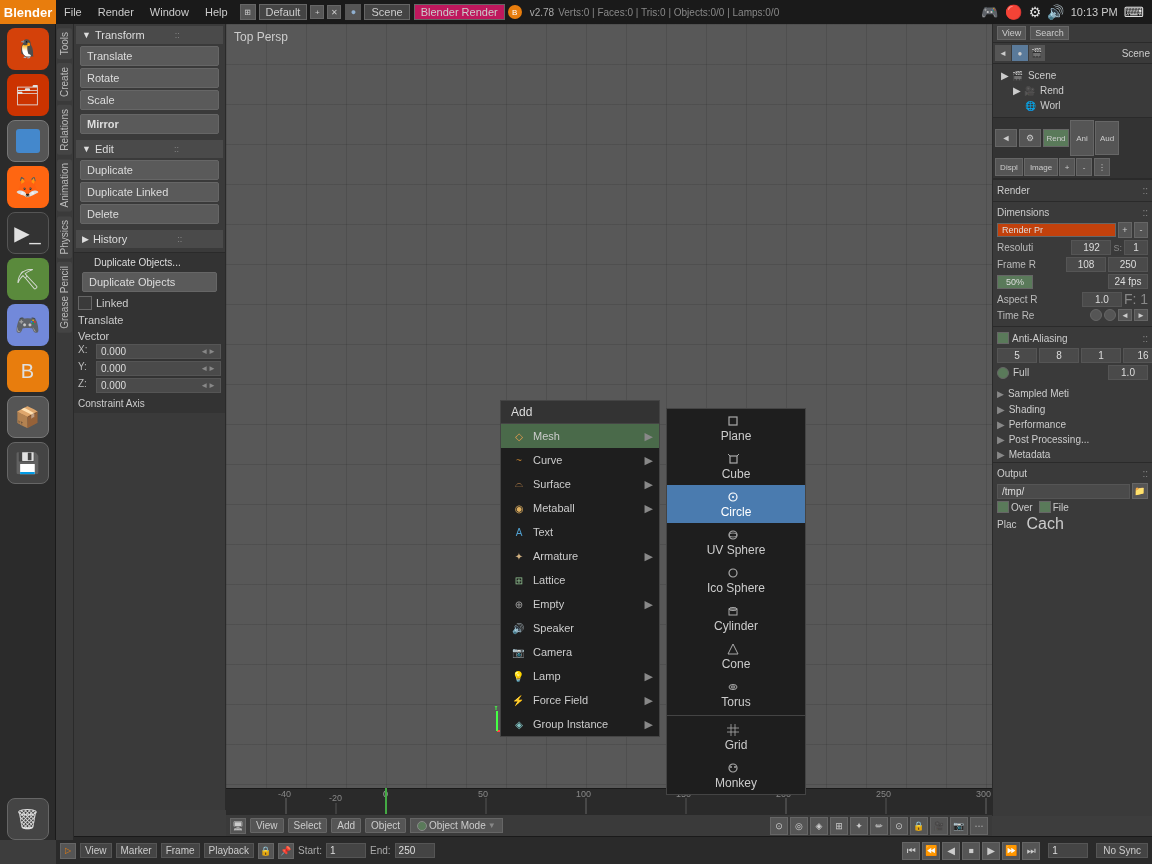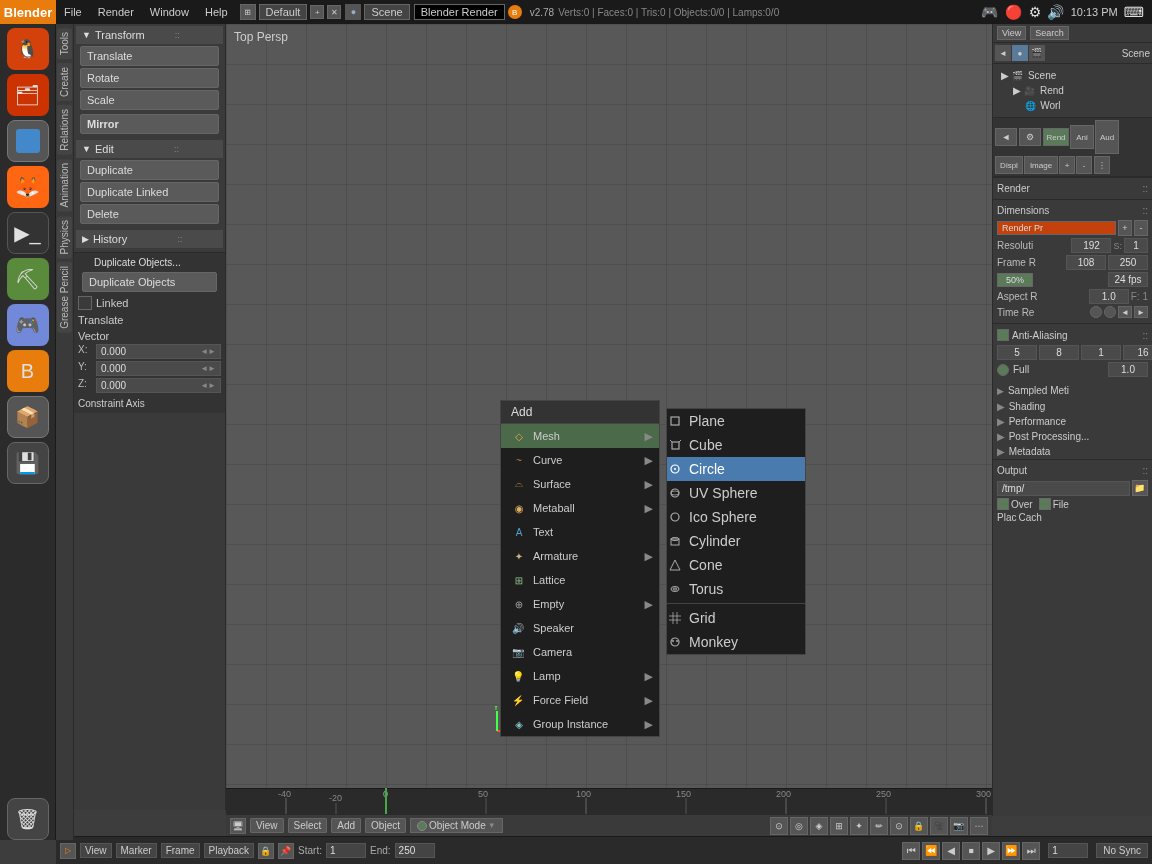--- a/index.html
+++ b/index.html
@@ -208,24 +208,25 @@
     #submenu {
       position: absolute;
       top: 408px; left: 666px;
       z-index: 51;
       background: #1e1e1e;
       border: 1px solid #444;
       min-width: 140px;
     }
     .sub-item {
       display: flex; align-items: center;
-      padding: 4px 0;
+      padding: 4px 13px;
       cursor: pointer;
       color: #ccc;
-      font-size: 14px;
+      font-size: 12px;
+      flex-direction: column;
     }
     .sub-item.active { background: #4a7baf; color: white; }
     .sub-item .sub-icon {
       width: 16px; height: 16px;
       margin-right: 6px;
       display: flex; align-items: center; justify-content: center;
     }
 
     
     #right-panel {
@@ -383,21 +384,21 @@
     <div style="width:16px;height:16px;background:#555;border:1px solid #666;display:flex;align-items:center;justify-content:center;font-size:8px;color:#ccc;">⊞</div>
     <div style="background:#444;border:1px solid #666;padding:1px 6px;font-size:11px;color:#ccc;">Default</div>
     <div style="width:14px;height:14px;background:#555;border:1px solid #666;display:flex;align-items:center;justify-content:center;font-size:8px;color:#ccc;">+</div>
     <div style="width:14px;height:14px;background:#555;border:1px solid #666;display:flex;align-items:center;justify-content:center;font-size:8px;color:#ccc;">✕</div>
   </div>
   <div style="display:flex;align-items:center;margin-left:4px;gap:3px;">
     <div style="width:16px;height:16px;background:#555;display:flex;align-items:center;justify-content:center;font-size:9px;color:#90b0d0;">●</div>
     <div style="background:#444;border:1px solid #666;padding:1px 6px;font-size:11px;color:#ccc;">Scene</div>
   </div>
   <div style="display:flex;align-items:center;margin-left:4px;gap:3px;">
-    <div style="background:#000000;border:1px solid #666;padding:1px 6px;font-size:11px;color:#ccc;">Blender Render</div>
+    <div style="background:#be185d;border:1px solid #666;padding:1px 6px;font-size:11px;color:#ccc;">Blender Render</div>
     <div style="width:14px;height:14px;background:#e87d0d;border-radius:50%;display:flex;align-items:center;justify-content:center;font-size:8px;color:white;">B</div>
   </div>
   <div style="margin-left:8px;color:#aaa;font-size:10px;">v2.78</div>
   <div style="margin-left:4px;color:#888;font-size:10px;">Verts:0 | Faces:0 | Tris:0 | Objects:0/0 | Lamps:0/0</div>
 
   <div id="system-tray">
     <span style="font-size:14px;">🎮</span>
     <span style="font-size:14px;color:#c00;">🔴</span>
     <span style="font-size:14px;">⚙</span>
     <span style="font-size:14px;">🔊</span>
@@ -726,21 +727,21 @@
     </div>
   </div>
 
   <div style="height:1px;background:#2a2a2a;"></div>
 
   <div style="display:flex;align-items:center;padding:2px;gap:2px;background:#333;border-bottom:1px solid #2a2a2a;flex-wrap:wrap;">
     <div style="width:22px;height:18px;background:#555;border:1px solid #666;display:flex;align-items:center;justify-content:center;font-size:9px;color:#ccc;">◄</div>
     <div style="width:22px;height:18px;background:#555;border:1px solid #666;display:flex;align-items:center;justify-content:center;font-size:9px;color:#ccc;">⚙</div>
     <div style="display:flex;align-items:center;gap:1px;">
       <div style="width:26px;height:18px;background:#5a7a5a;border:1px solid #666;display:flex;align-items:center;justify-content:center;font-size:8px;color:#ccc;">Rend</div>
-      <div style="width:24px;height:24px;background:#555;border:1px solid #666;display:flex;align-items:center;justify-content:center;font-size:8px;color:#ccc;">Ani</div>
+      <div style="width:24px;height:36px;background:#555;border:1px solid #666;display:flex;align-items:center;justify-content:center;font-size:8px;color:#ccc;">Ani</div>
       <div style="width:24px;height:34px;background:#555;border:1px solid #666;display:flex;align-items:center;justify-content:center;font-size:8px;color:#ccc;">Aud</div>
     </div>
     <div style="display:flex;align-items:center;gap:1px;">
       <div style="width:28px;height:18px;background:#555;border:1px solid #666;display:flex;align-items:center;justify-content:center;font-size:8px;color:#ccc;">Displ</div>
       <div style="width:34px;height:18px;background:#555;border:1px solid #666;display:flex;align-items:center;justify-content:center;font-size:8px;color:#ccc;">Image</div>
       <div style="width:16px;height:18px;background:#555;border:1px solid #666;display:flex;align-items:center;justify-content:center;font-size:8px;color:#ccc;">+</div>
       <div style="width:16px;height:18px;background:#555;border:1px solid #666;display:flex;align-items:center;justify-content:center;font-size:8px;color:#ccc;">-</div>
     </div>
     <div style="width:16px;height:18px;background:#555;border:1px solid #666;display:flex;align-items:center;justify-content:center;font-size:8px;color:#ccc;">⋮</div>
   </div>
@@ -775,21 +776,21 @@
       <div class="rp-value-box">108</div>
       <div class="rp-value-box">250</div>
     </div>
     <div class="rp-row">
       <div style="background:#5a7a5a;border:1px solid #666;padding:1px 4px;font-size:9px;color:#ddd;width:36px;text-align:center;">50%</div>
       <div class="rp-value-box" style="margin-left:auto;">24 fps</div>
     </div>
     <div class="rp-row">
       <span class="rp-label">Aspect R</span>
       <div class="rp-value-box">1.0</div>
-      <span style="color:#888;font-size:10px;">F: 1</span>
+      <span style="color:#888;font-size:14px;">F: 1</span>
     </div>
     <div class="rp-row">
       <span class="rp-label">Time Re</span>
       <div style="display:flex;gap:2px;">
         <div style="width:12px;height:12px;border-radius:50%;background:#555;border:1px solid #666;"></div>
         <div style="width:12px;height:12px;border-radius:50%;background:#555;border:1px solid #666;"></div>
         <div style="width:14px;height:12px;background:#555;border:1px solid #666;display:flex;align-items:center;justify-content:center;font-size:8px;color:#ccc;">◄</div>
         <div style="width:14px;height:12px;background:#555;border:1px solid #666;display:flex;align-items:center;justify-content:center;font-size:8px;color:#ccc;">►</div>
       </div>
     </div>
@@ -852,21 +853,21 @@
       <div style="width:16px;height:16px;background:#555;border:1px solid #666;display:flex;align-items:center;justify-content:center;font-size:9px;color:#ccc;">📁</div>
     </div>
     <div class="rp-row">
       <div style="width:12px;height:12px;background:#5a7a5a;border:1px solid #666;"></div>
       <span style="color:#ccc;font-size:10px;">Over</span>
       <div style="width:12px;height:12px;background:#5a7a5a;border:1px solid #666;margin-left:4px;"></div>
       <span style="color:#ccc;font-size:10px;">File</span>
     </div>
     <div class="rp-row">
       <span style="color:#ccc;font-size:10px;">Plac</span>
-      <span style="color:#ccc;font-size:10px;margin-left:0;">Cach</span>
+      <span style="color:#ccc;font-size:16px;margin-left:8px;">Cach</span>
     </div>
   </div>
 </div>
 
 <div id="bottom-bar">
   <div style="width:16px;height:16px;background:#555;border:1px solid #666;display:flex;align-items:center;justify-content:center;font-size:9px;color:#ccc;">🖥</div>
   <button class="bottom-btn">View</button>
   <button class="bottom-btn">Select</button>
   <button class="bottom-btn">Add</button>
   <button class="bottom-btn">Object</button>

